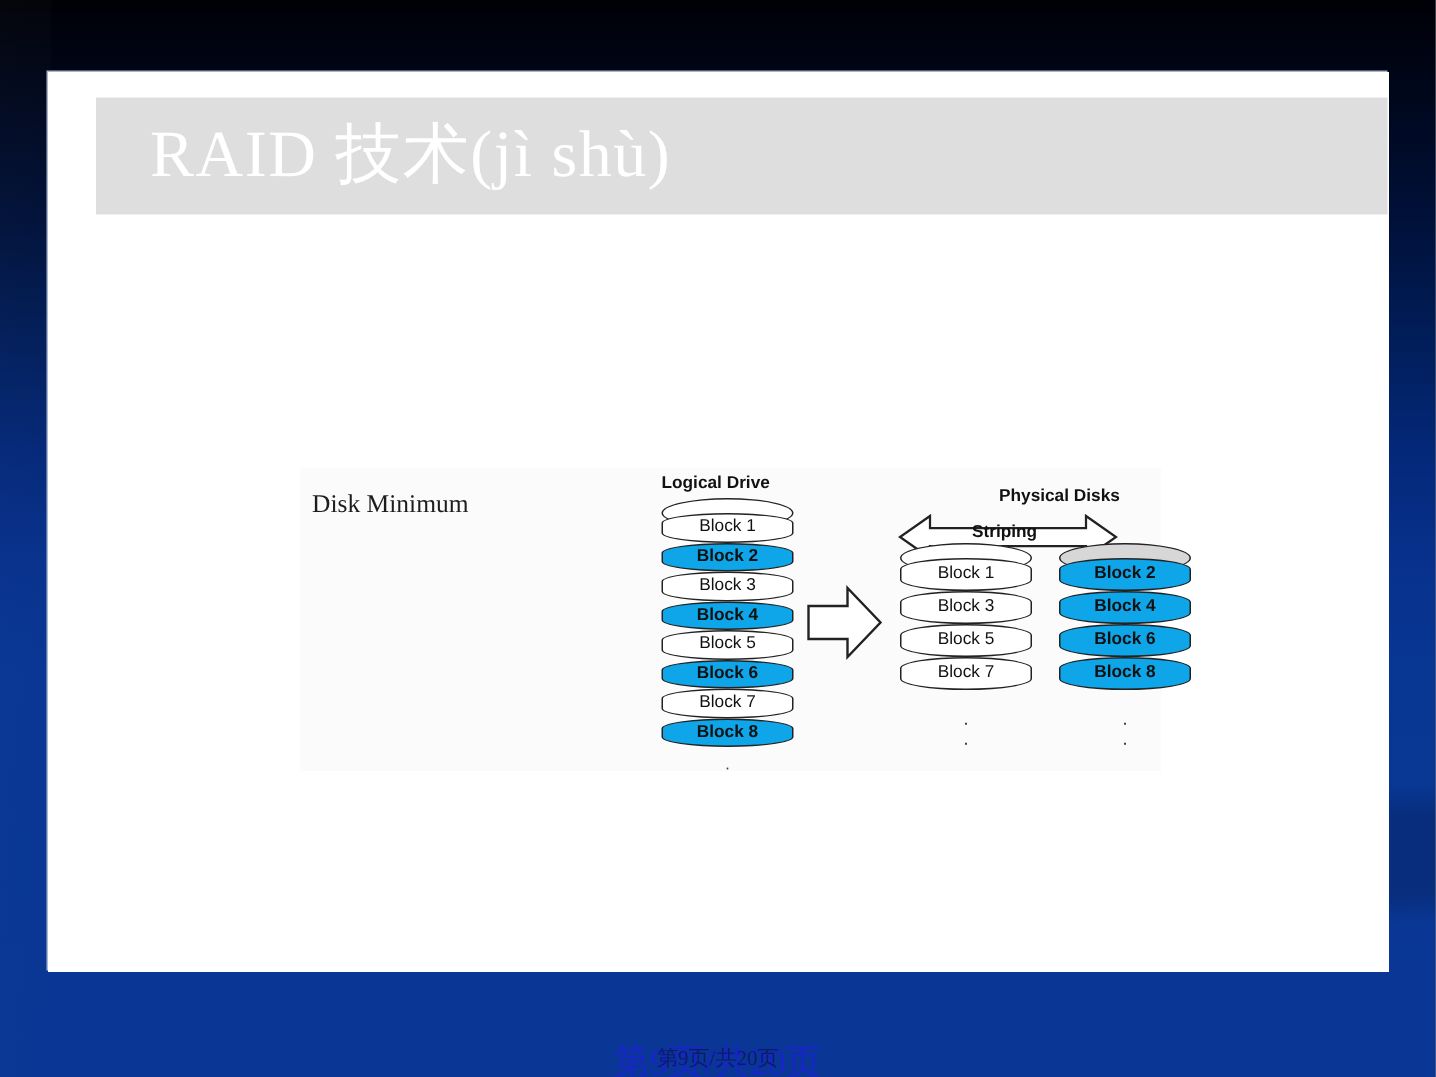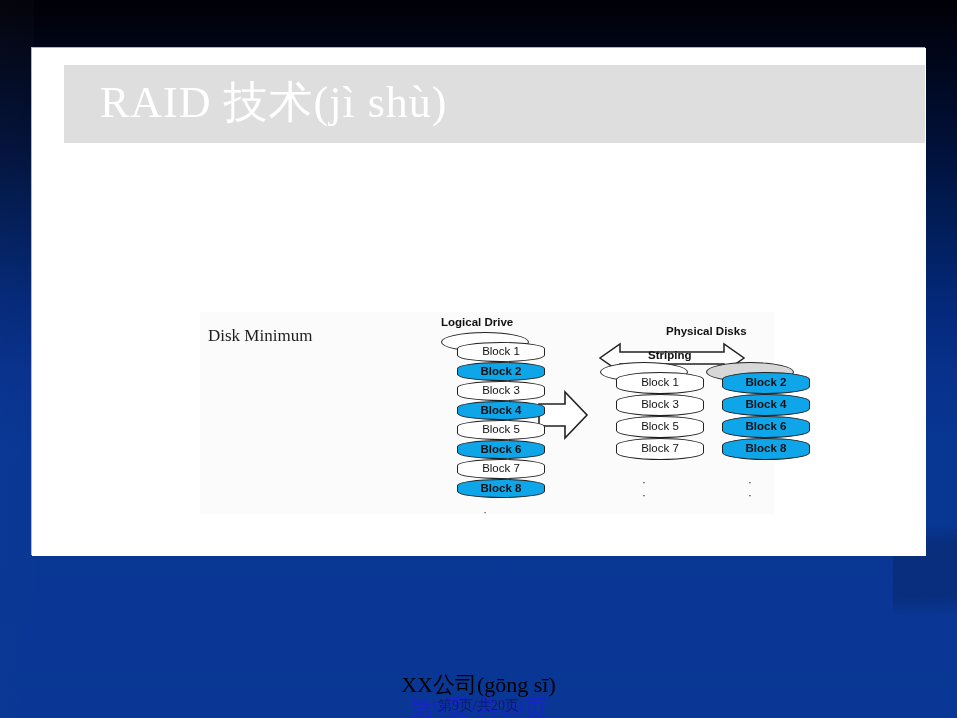--- a/index.html
+++ b/index.html
@@ -50,21 +50,21 @@
     background: linear-gradient(100deg, rgba(255,255,255,0.02), rgba(255,255,255,0));
     pointer-events: none;
   }
 
   
   #card {
     position: absolute;
     left: 32px;
     top: 48px;
     width: 894px;
-    height: 508px;
+    height: 600px;
     background: #ffffff;
     box-shadow: -1px -1px 0 0 rgba(190,200,220,0.9);
   }
 
   
   #title-band {
     position: absolute;
     left: 32px;
     top: 17px;
     width: 861px;
@@ -158,21 +158,20 @@
     position: absolute;
     left: 0;
     box-sizing: border-box;
     border: 1.3px solid #222;
     border-radius: 50% / 34%;
     font-family: "Liberation Sans", sans-serif;
     font-size: 11.5px;
     color: #111;
     text-align: center;
     background: #ffffff;
-    margin-left: 16px;
   }
   .slab span {
     position: relative;
     display: block;
   }
   .slab.shaded {
     background: #0ea5e9;
     font-weight: bold;
   }
   .dots {
@@ -325,17 +324,16 @@
           </div>
         </div>
       <div class="dots" style="left:506px; top:163px; width:88px;">·<br>·</div>
 
       <div class="dots" style="left:241px; top:194px; width:88px; font-size:11px;">·</div>
 
     </div>
 
   </div>
 
-  <div id="footer-company">XX公司(gōng sī)</div>
   <div id="page-counter-large">第9页/共20页</div>
   <div id="page-counter-small">第9页/共20页</div>
 
 </div>
 
 </body></html>

